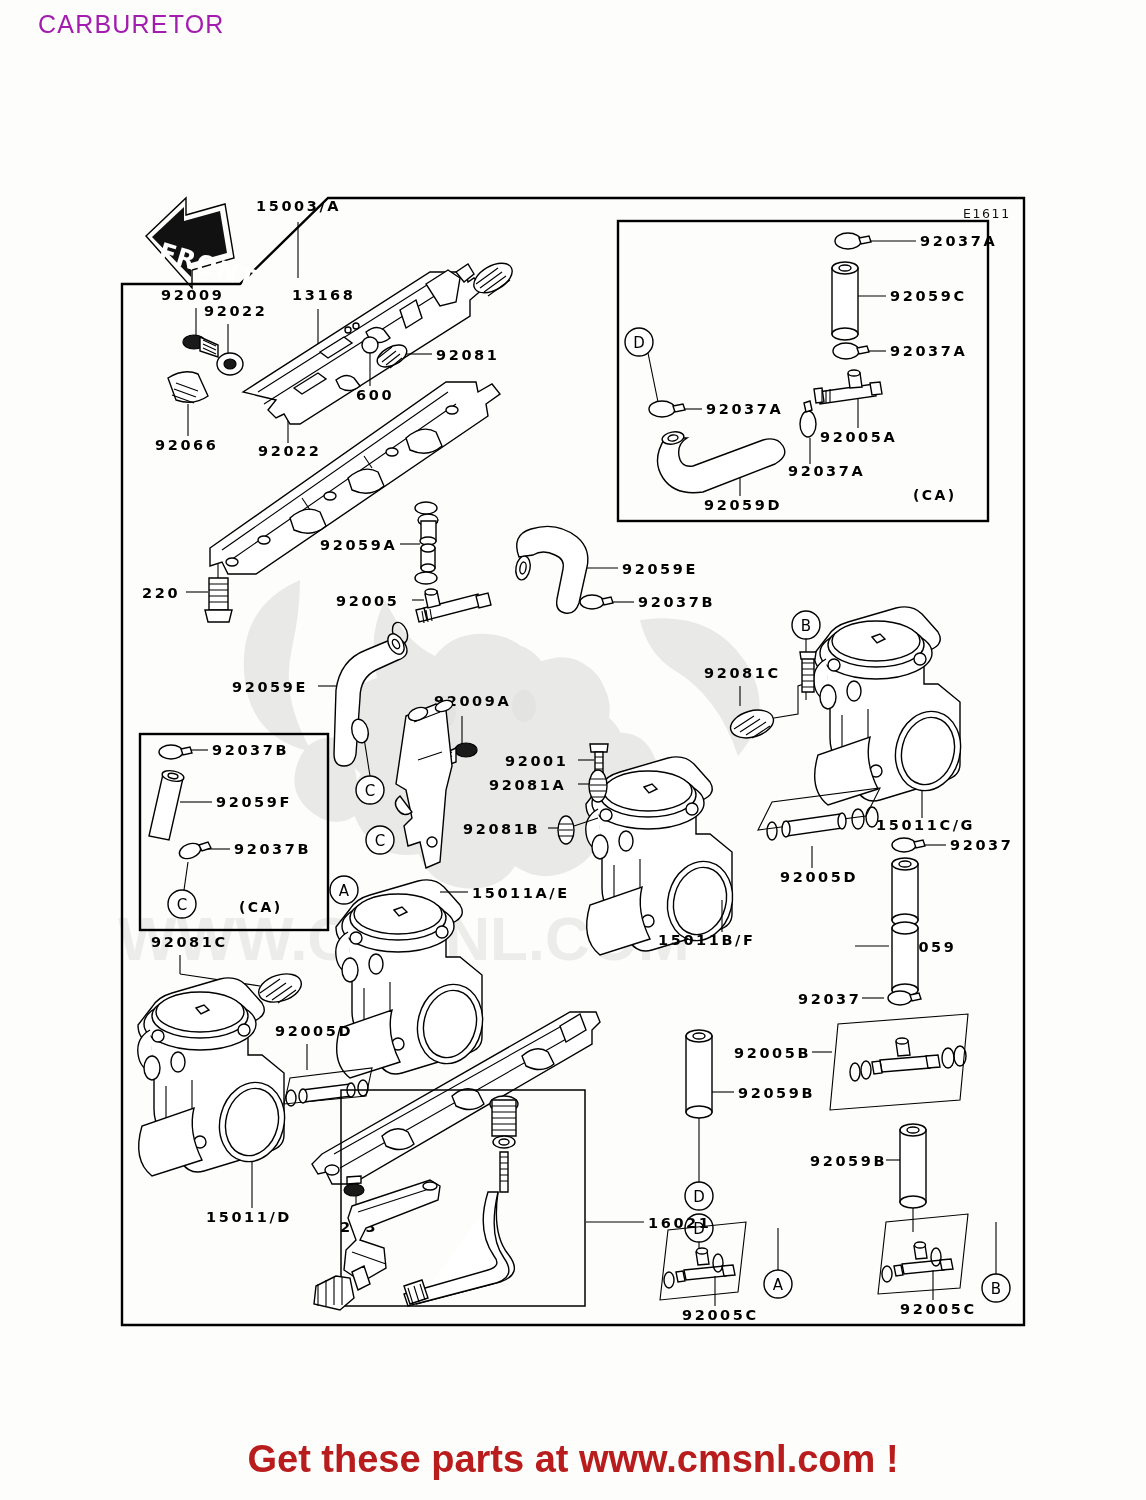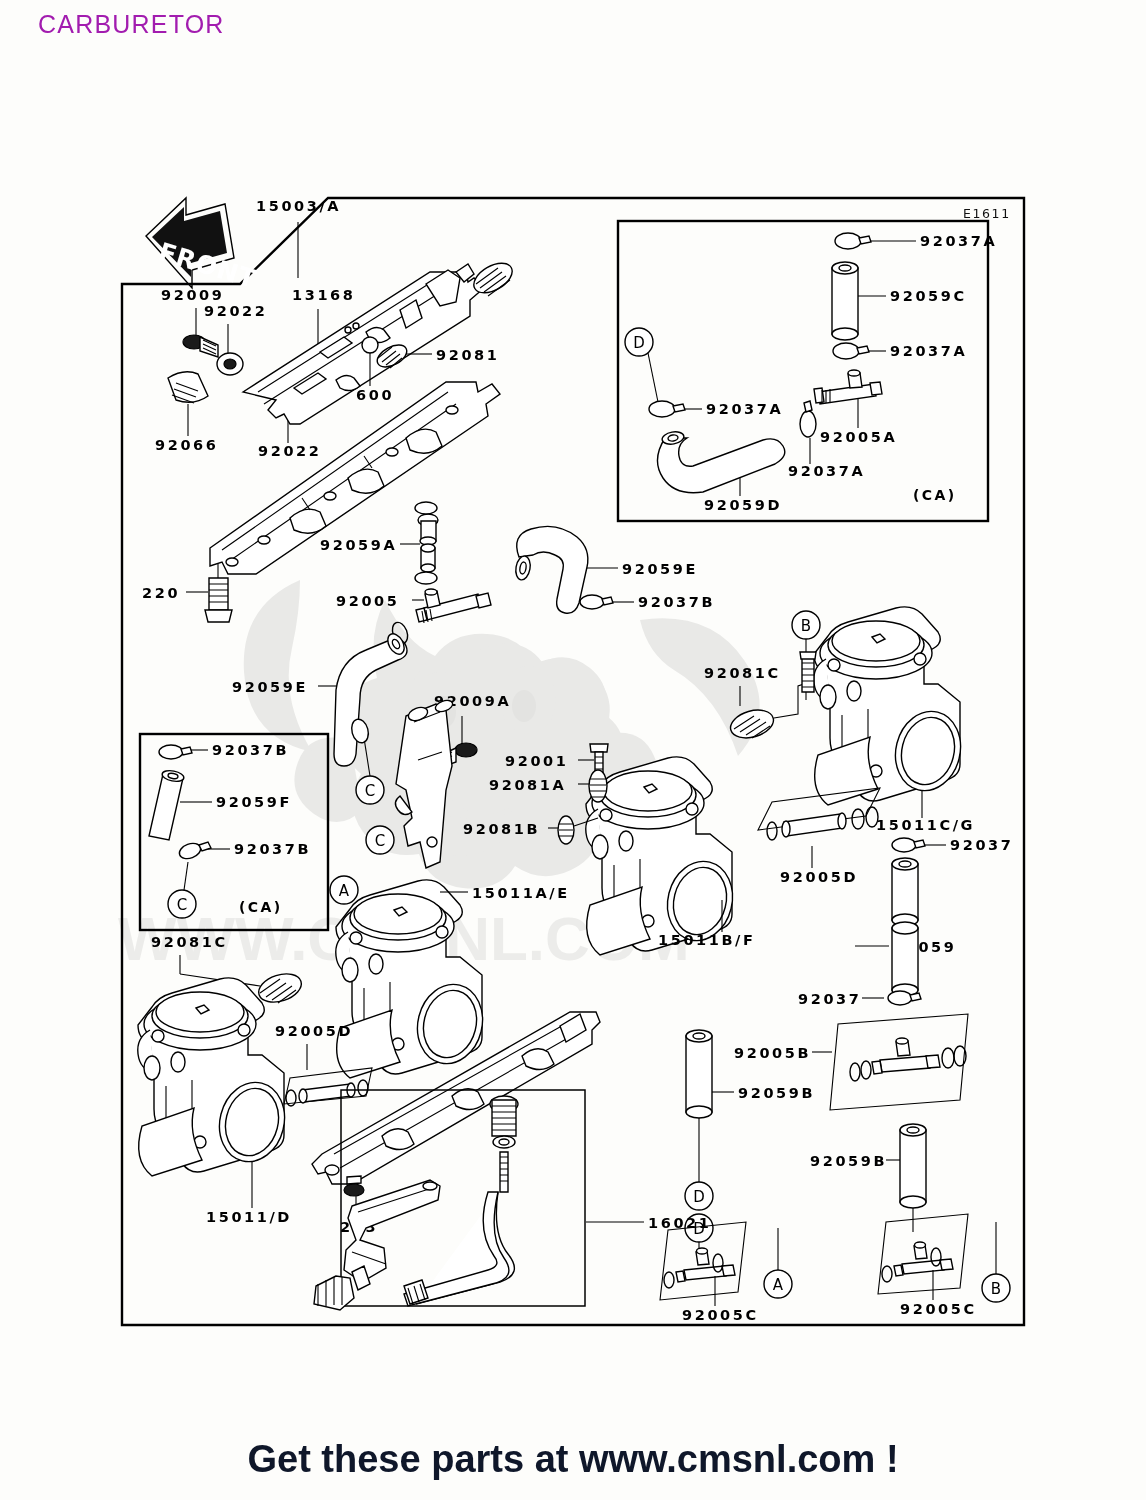--- a/index.html
+++ b/index.html
@@ -3,21 +3,21 @@
 <meta charset="utf-8">
 <style>
   html,body{margin:0;padding:0;background:#fdfdfb;}
   body{width:1146px;height:1500px;position:relative;overflow:hidden;
        font-family:"DejaVu Sans",sans-serif;}
   #page-title{position:absolute;left:38px;top:10px;font-size:25px;color:#a21caf;
        letter-spacing:1.2px;font-family:"Liberation Sans",sans-serif;}
   #diagram-code{position:absolute;left:963px;top:174px;font-size:12.5px;color:#111;
        font-weight:normal;letter-spacing:1.6px;font-family:"DejaVu Sans",sans-serif;margin-top:32px;}
   #footer-cta{position:absolute;left:0;top:1438px;width:1146px;text-align:center;
-       font-size:38px;font-weight:bold;color:#0f172a;
+       font-size:38px;font-weight:bold;color:#b91c1c;
        font-family:"Liberation Sans",sans-serif;letter-spacing:0px;}
   #svg-root{position:absolute;left:0;top:0;width:1146px;height:1500px;}
   .lbl{font-family:"DejaVu Sans",sans-serif;font-size:14.5px;font-weight:bold;
        fill:#000;letter-spacing:2.6px;}
   .cal{font-family:"DejaVu Sans",sans-serif;font-size:14px;font-weight:bold;
        fill:#000;letter-spacing:2.4px;}
   .cir-t{font-family:"DejaVu Sans",sans-serif;font-size:15px;fill:#000;
        text-anchor:middle;}
   .ln{stroke:#000;stroke-width:1.5;fill:none;}
   .ln-th{stroke:#000;stroke-width:2.4;fill:none;}

